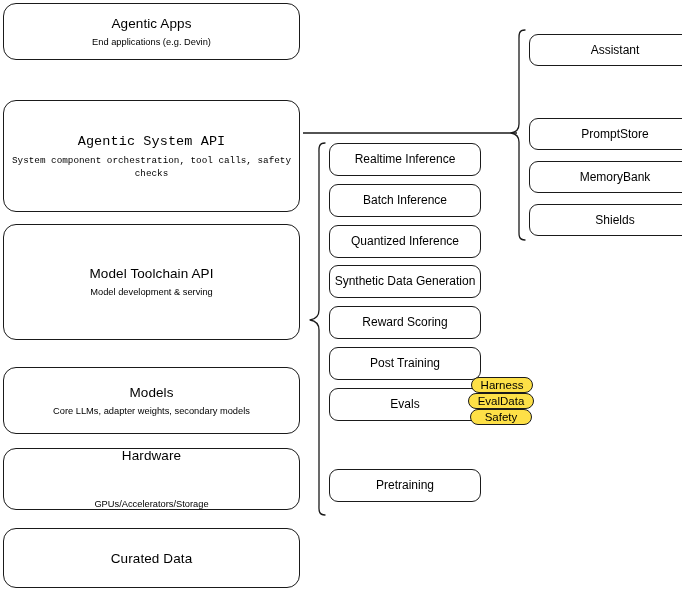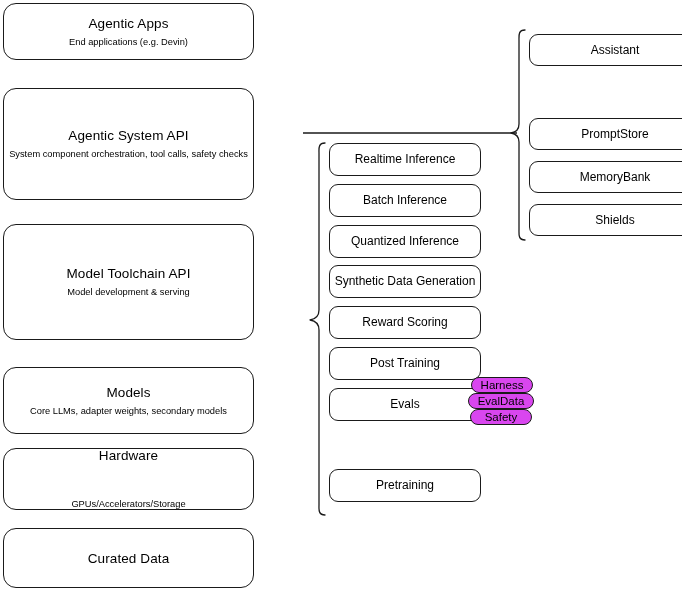--- a/index.html
+++ b/index.html
@@ -32,21 +32,21 @@
     flex-direction: column;
     align-items: center;
     justify-content: center;
     text-align: center;
     z-index: 3;
   }
 
   
   .layer-box {
     left: 3px;
-    width: 251px;
+    width: 297px;
     border-radius: 13px;
   }
   .layer-title {
     font-size: 13.5px;
     line-height: 17px;
     color: #000;
     letter-spacing: .1px;
   }
   .layer-sub {
     font-size: 9.3px;
@@ -78,21 +78,21 @@
     font-size: 12px;
     line-height: 15px;
   }
 
   
   .pill {
     position: absolute;
     box-sizing: border-box;
     border: 1.4px solid #1a1a1a;
     border-radius: 999px;
-    background: #d946ef;
+    background: #fde047;
     display: flex;
     align-items: center;
     justify-content: center;
     font-size: 11.5px;
     line-height: 13px;
     z-index: 6;
     height: 16px;
   }
 
   
@@ -123,21 +123,21 @@
              L519,124 C519,129 517,132 511,133
              C517,134 519,137 519,142
              L519,230 C519,234 518,240 525,240" fill="none" stroke="#1a1a1a" stroke-width="1.3" stroke-linecap="round" stroke-linejoin="round"></path>
   </svg>
 
   <div class="box layer-box" style="top:3px; height:57px;">
     <div class="layer-title">Agentic Apps</div>
     <div class="layer-sub">End applications (e.g. Devin)</div>
   </div>
 
-  <div class="box layer-box" style="top:88px; height:112px;">
+  <div class="box layer-box" style="top:100px; height:112px;font-family:Liberation Mono, monospace;">
     <div class="layer-title">Agentic System API</div>
     <div class="layer-sub">System component orchestration, tool calls, safety checks</div>
   </div>
 
   <div class="box layer-box" style="top:224px; height:116px;">
     <div class="layer-title">Model Toolchain API</div>
     <div class="layer-sub">Model development &amp; serving</div>
   </div>
 
   <div class="box layer-box" style="top:367px; height:67px;">

